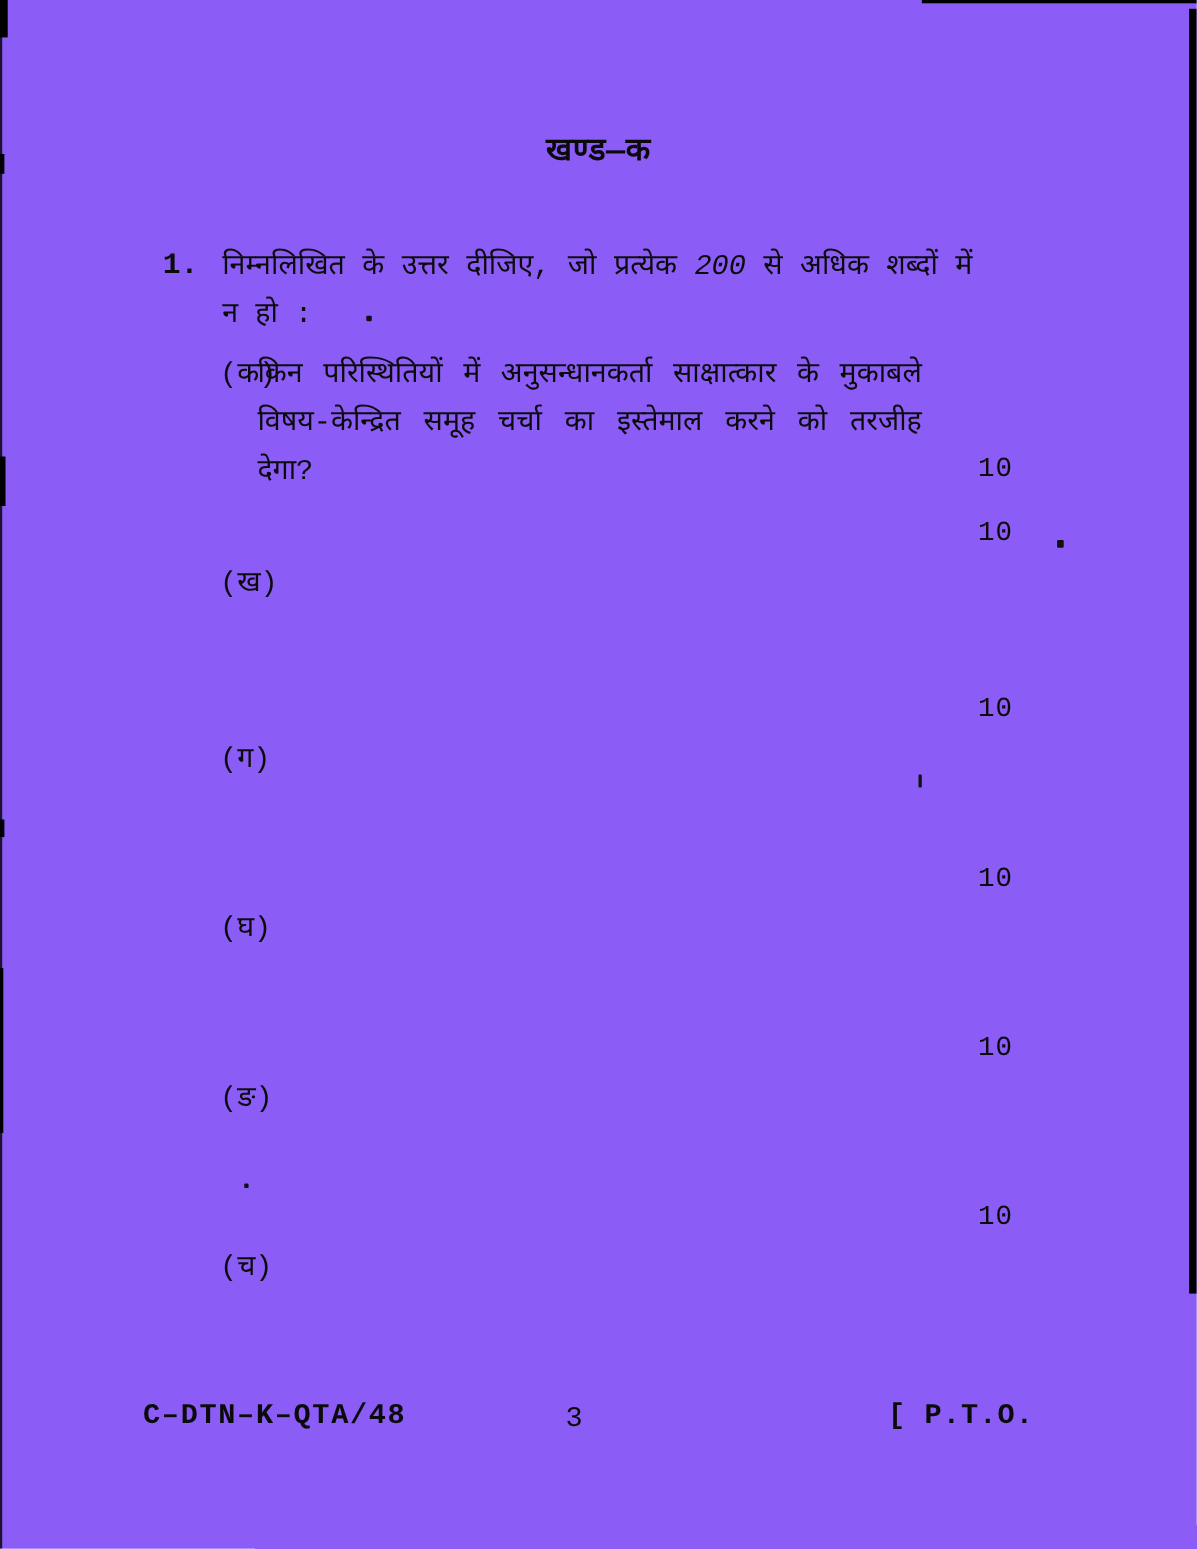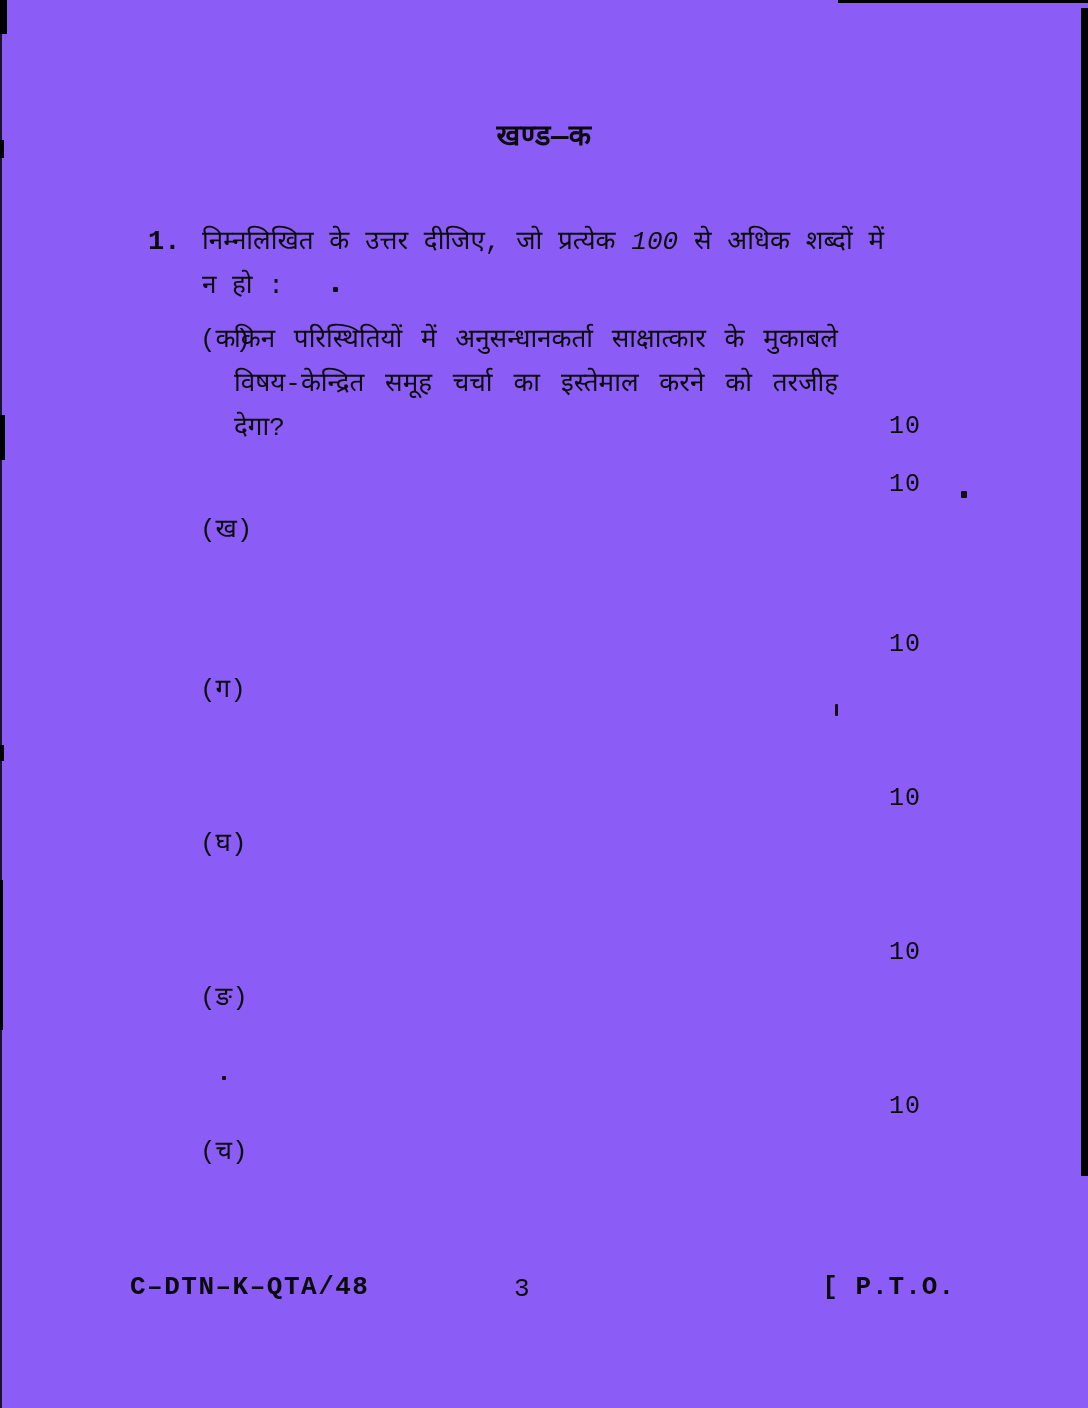--- a/index.html
+++ b/index.html
@@ -35,21 +35,21 @@
   
   .subq { position:absolute; left:200px; width:737px; font-size:26px; line-height:44px; }
   .subq-label { position:absolute; left:0; top:0; }
   .subq-text { margin:0 0 0 34px; width:604px; text-align:justify; }
   .subq-marks { position:absolute; right:16px; bottom:1px; font-size:25px; letter-spacing:1px; }
 
   
   .footer { position:absolute; top:1272px; left:0; width:100%; font-size:26px; }
   .footer-code { position:absolute; left:130px; top:0; font-weight:bold; letter-spacing:1.5px; }
   .footer-page { position:absolute; left:514px; top:2px; }
-  .footer-pto  { position:absolute; right:133px; top:0; font-weight:bold; letter-spacing:1px; }
+  .footer-pto  { position:absolute; right:148px; top:0; font-weight:bold; letter-spacing:1px; }
 </style>
 </head>
 <body>
 
 <div class="page">
 
   <div class="edge-left"></div>
   <div class="edge-top"></div>
   <div class="edge-right"></div>
   <div class="blob" style="left:0;top:0;width:7px;height:34px;"></div>
@@ -59,21 +59,21 @@
   <div class="blob" style="left:0;top:880px;width:3px;height:150px;"></div>
   <div class="speck" style="left:333px;top:287px;width:5px;height:5px;"></div>
   <div class="speck" style="left:835px;top:704px;width:3px;height:12px;"></div>
   <div class="speck" style="left:961px;top:491px;width:6px;height:7px;"></div>
   <div class="speck" style="left:222px;top:1076px;width:4px;height:4px;"></div>
 
   <div class="section-header">खण्ड—क</div>
 
   <div class="q1">
     <span class="q-num">1.</span>
-    <p class="q-intro"><span>निम्नलिखित के उत्तर दीजिए, जो प्रत्येक</span> <span class="num-italic">100</span> <span>से अधिक शब्दों में न हो :</span></p>
+    <p class="q-intro"><span>निम्नलिखित के उत्तर दीजिए, जो प्रत्येक</span> <span class="num-italic">200</span> <span>से अधिक शब्दों में न हो :</span></p>
   </div>
 
   <div class="subq" style="top:318px">
     <span class="subq-label">(क)</span>
     <p class="subq-text">किन परिस्थितियों में अनुसन्धानकर्ता साक्षात्कार के मुकाबले विषय-केन्द्रित समूह चर्चा का इस्तेमाल करने को तरजीह देगा?</p>
     <span class="subq-marks">10</span>
   </div>
 
   <div class="subq" style="top:508px">
     <span class="subq-label">(ख)</span>

